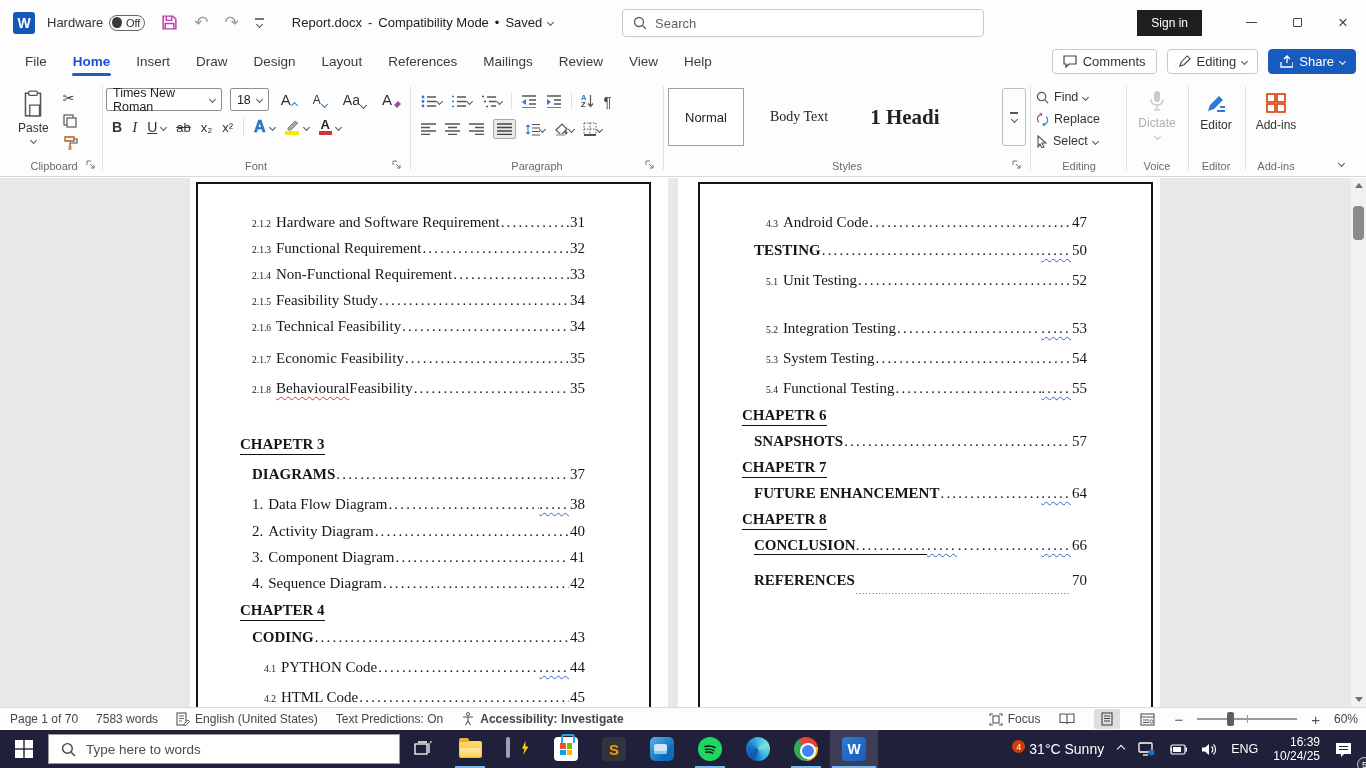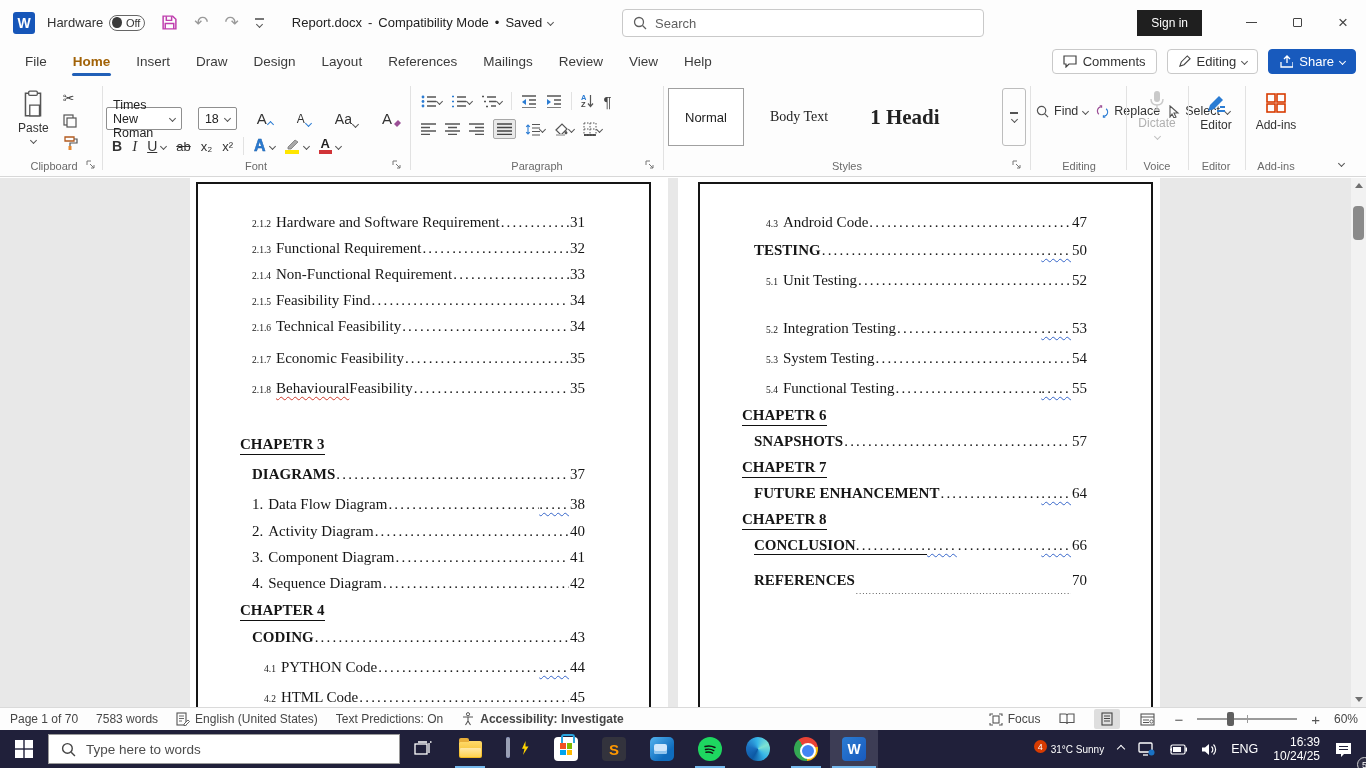--- a/index.html
+++ b/index.html
@@ -26,21 +26,21 @@
   .signin{background:#1f1f1f;color:#fff;font-size:12px;padding:6px 14px;margin-right:26px}
   .winbtn{width:46px;height:45px;display:flex;align-items:center;justify-content:center;color:#444;font-size:14px}
   .win-min{width:11px;height:1.2px;background:#444}
   .win-max{width:9px;height:9px;border:1.2px solid #444;border-radius:1px;position:relative;background:#fdfdfd}
   .win-max::before{content:"";position:absolute;left:2px;top:-3px;width:9px;height:9px;border:1.2px solid #444;border-radius:1px;z-index:-1}
 
   
   #tabrow{position:absolute;top:45px;left:0;right:0;height:33px;background:#fdfdfd;display:flex;align-items:center}
   #tabs{display:flex;align-items:center;margin-left:14px;gap:4px}
   .tab{font-size:13.5px;color:#3b3b3b;padding:7px 11px;position:relative;white-space:nowrap}
-  .tab.active{color:#a16207;font-weight:bold}
+  .tab.active{color:#1d4ed8;font-weight:bold}
   .tab.active::after{content:"";position:absolute;left:10px;right:10px;bottom:0;height:3px;background:#2160b8;border-radius:2px}
   .tabrow-right{position:absolute;right:10px;top:4px;display:flex;align-items:center;gap:10px}
   .pill{display:flex;align-items:center;gap:6px;border:1px solid #c9c9c9;border-radius:4px;padding:4px 10px;font-size:13px;color:#333;background:#fff}
   .pill.share{background:#185abd;border-color:#185abd;color:#fff}
 
   
   #ribbon{position:absolute;top:78px;left:0;right:0;height:99px;background:#fdfdfd;border-bottom:1px solid #d8d8d8}
   .rgroup{position:absolute;top:4px;bottom:2px}
   .rgroup .glabel{position:absolute;bottom:2px;left:0;right:0;text-align:center;font-size:11px;color:#6a6a6a}
   .gsep{position:absolute;top:8px;bottom:6px;width:1px;background:#e2e2e2}
@@ -256,21 +256,21 @@
       </div>
     </div>
     <span class="glabel">Clipboard</span>
     <svg class="launcher" width="10" height="10" viewBox="0 0 10 10">
         <path d="M1 1h4M1 1v4M4 4l4 4M8 8h-3M8 8v-3" stroke="#777" fill="none"></path>
       </svg>
   </div>
   <div class="gsep" style="left:102px"></div>
 
   <div class="rgroup" style="left:106px;width:300px">
-    <div class="row" style="gap:16px;margin-top:25px">
+    <div class="row" style="gap:8px;margin-top:6px">
       <span class="combo" style="width:132px">
         <span style="flex:1">Times New Roman</span>
           <span class="chev"></span>
       </span>
       <span class="combo" style="width:40px">
         <span style="flex:1">18</span>
           <span class="chev"></span>
       </span>
       <span class="glyphbtn">
           <span style="font-size:15px">A</span>
@@ -427,21 +427,21 @@
       </div>
     </div>
     <span class="glabel">Styles</span>
     <svg class="launcher" width="10" height="10" viewBox="0 0 10 10">
         <path d="M1 1h4M1 1v4M4 4l4 4M8 8h-3M8 8v-3" stroke="#777" fill="none"></path>
       </svg>
   </div>
   <div class="gsep" style="left:1030px"></div>
 
   <div class="rgroup" style="left:1036px;width:86px">
-    <div style="display:flex;flex-direction:row;gap:8px;margin-top:22px">
+    <div style="display:flex;flex-direction:column;gap:8px;margin-top:8px">
       <span class="hbtn">
         <svg width="13" height="13" viewBox="0 0 14 14">
             <circle cx="6" cy="6" r="4.5" fill="none" stroke="#555" stroke-width="1.3"></circle>
             <path d="M9.5 9.5L13 13" stroke="#555" stroke-width="1.3"></path>
           </svg>
         <span>Find</span>
           <span class="chev"></span>
       </span>
       <span class="hbtn">
         <svg width="13" height="13" viewBox="0 0 14 14">
@@ -520,21 +520,21 @@
             <span class="page-num">32</span>
           </div>
           <div class="toc-line" style="padding-left: 12px;">
             <span class="prefix sm">2.1.4</span>
             <span class="label">Non-Functional Requirement</span>
             <span class="leader">........................................................................................................................................................................................................</span>
             <span class="page-num">33</span>
           </div>
           <div class="toc-line" style="padding-left: 12px;">
             <span class="prefix sm">2.1.5</span>
-            <span class="label">Feasibility Find</span>
+            <span class="label">Feasibility Study</span>
             <span class="leader">........................................................................................................................................................................................................</span>
             <span class="page-num">34</span>
           </div>
           <div class="toc-line" style="padding-left: 12px;">
             <span class="prefix sm">2.1.6</span>
             <span class="label">Technical Feasibility</span>
             <span class="leader">........................................................................................................................................................................................................</span>
             <span class="page-num">34</span>
           </div>
           <div class="toc-line" style="margin-top: 6px; padding-left: 12px;">
@@ -817,21 +817,21 @@
   <div class="appbtn active">
       <span class="wordapp">
         <span>W</span>
       </span>
       <span class="ind"></span>
     </div>
 
   <div class="tray">
     <span class="tray-item" style="gap:8px">
       <span class="weather"><span class="sun"></span><span class="badge">4</span></span>
-      <span style="font-size:10px">31°C Sunny</span>
+      <span style="font-size:14px">31°C Sunny</span>
     </span>
     <span class="tray-item">
         <span class="chev up" style="border-color:#fff;width:6px;height:6px"></span>
       </span>
     <span class="tray-item">
       <svg width="17" height="14" viewBox="0 0 17 14">
           <rect x="1" y="1" width="13" height="9" rx="1" fill="none" stroke="#fff" stroke-width="1.3"></rect>
           <path d="M5 13h5" stroke="#fff" stroke-width="1.3"></path>
           <circle cx="13.5" cy="10.5" r="3" fill="#1a72c4"></circle>
         </svg>

